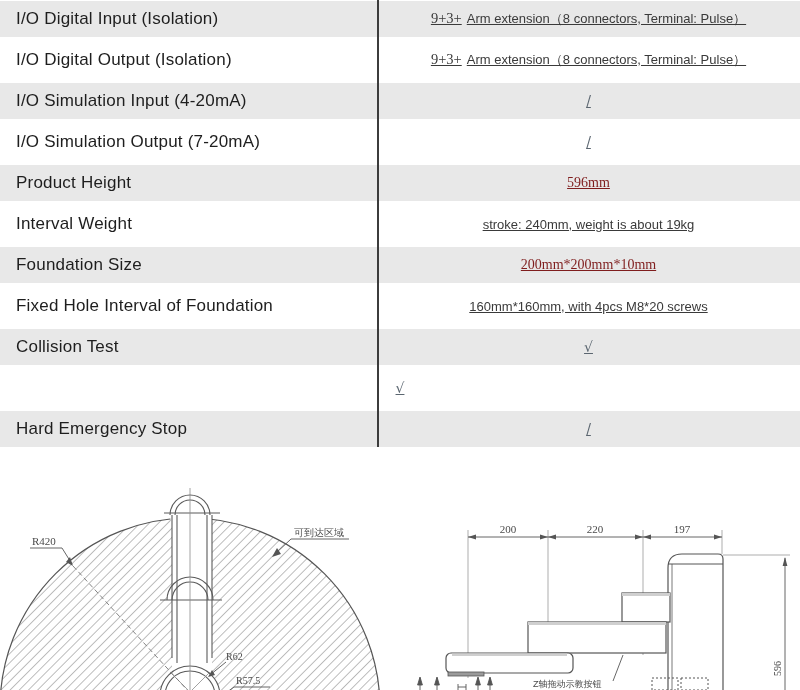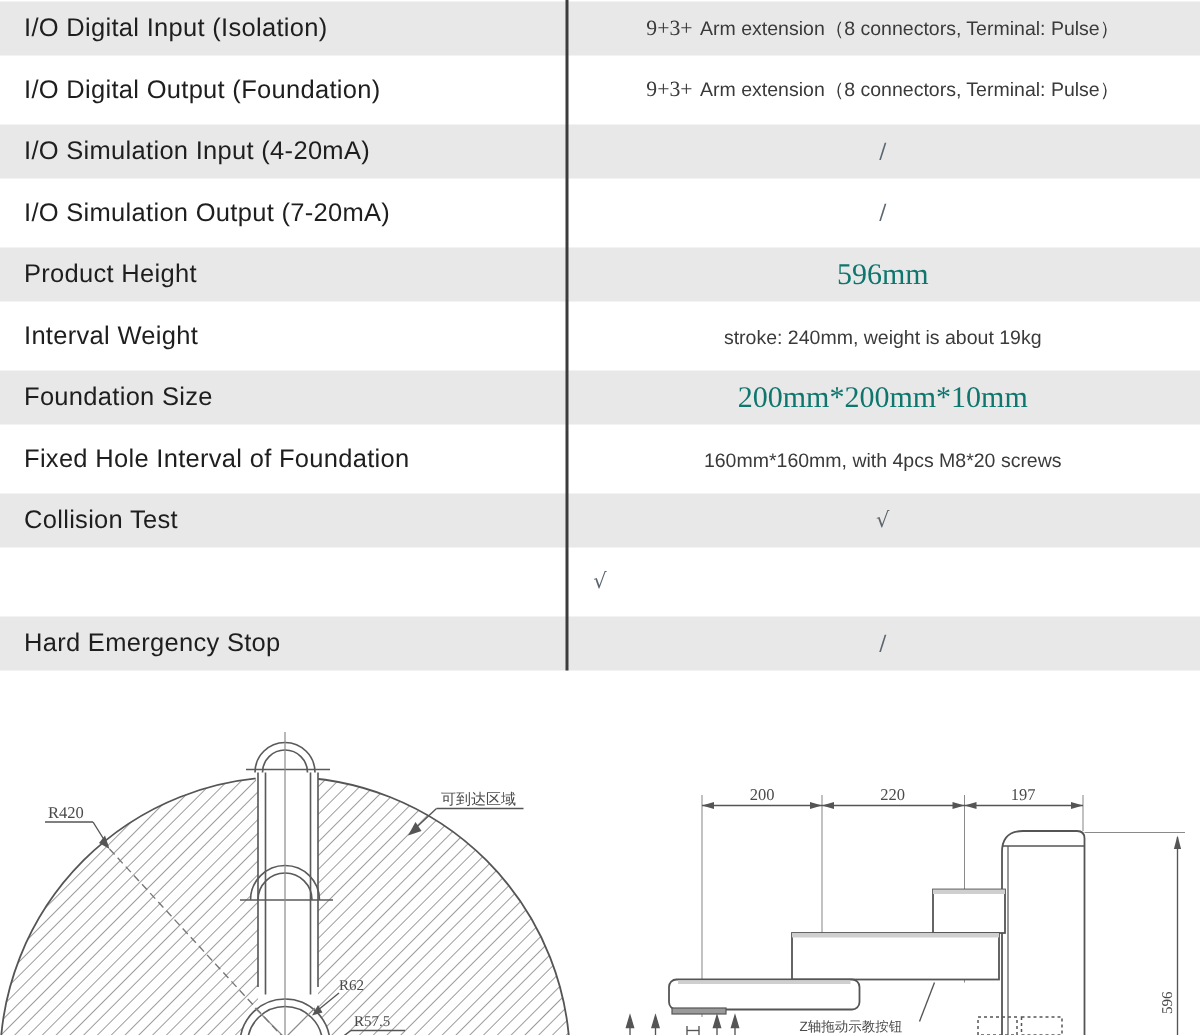--- a/index.html
+++ b/index.html
@@ -8,42 +8,42 @@
     background:#ffffff;font-family:"Liberation Sans",sans-serif;
   }
   
   .spec-table{position:absolute;left:0;top:1px;width:800px;}
   .spec-row{height:36px;margin-bottom:5px;display:flex;align-items:center;background:#ffffff;}
   .spec-row.gray{background:#e8e8e8;}
   .spec-label{
     width:377px;box-sizing:border-box;padding-left:16px;
     font-size:17px;color:#1e1e1e;letter-spacing:.2px;white-space:nowrap;
   }
-  .spec-value{flex:1;text-align:center;font-size:13px;color:#3a3a3a;white-space:nowrap;}
+  .spec-value{flex:1;text-align:center;font-size:13px;color:#3a3a3a;white-space:nowrap;text-decoration:underline;}
   .spec-value .vp{font-family:"Liberation Serif",serif;font-size:14.5px;margin-right:5px;}
-  .spec-value.serif{font-family:"Liberation Serif",serif;font-size:20px;color:#0f766e;}
+  .spec-value.serif{font-family:"Liberation Serif",serif;font-size:14px;color:#7f1d1d;}
   .spec-value.sym{font-family:"DejaVu Serif",serif;font-size:14px;color:#5b6670;}
   .col-divider{position:absolute;left:377px;top:0;width:2px;height:447px;background:#3c3c3c;}
   
   .diagram{position:absolute;top:488px;width:400px;height:202px;}
   .diagram.left{left:0;}
   .diagram.right{left:400px;}
   svg text{font-family:"Liberation Serif",serif;fill:#4a4a4a;}
   svg text.cjk{font-family:"Liberation Sans",sans-serif;fill:#4a4a4a;}
 </style>
 </head>
 <body>
 
 <div class="spec-table">
   <div class="spec-row gray">
     <div class="spec-label">I/O Digital Input (Isolation)</div>
     <div class="spec-value"><span class="vp">9+3+</span><span>Arm extension（8 connectors, Terminal: Pulse）</span></div>
   </div>
   <div class="spec-row">
-    <div class="spec-label">I/O Digital Output (Foundation)</div>
+    <div class="spec-label">I/O Digital Output (Isolation)</div>
     <div class="spec-value"><span class="vp">9+3+</span><span>Arm extension（8 connectors, Terminal: Pulse）</span></div>
   </div>
   <div class="spec-row gray">
     <div class="spec-label">I/O Simulation Input (4-20mA)</div>
     <div class="spec-value sym">/</div>
   </div>
   <div class="spec-row">
     <div class="spec-label">I/O Simulation Output (7-20mA)</div>
     <div class="spec-value sym">/</div>
   </div>

